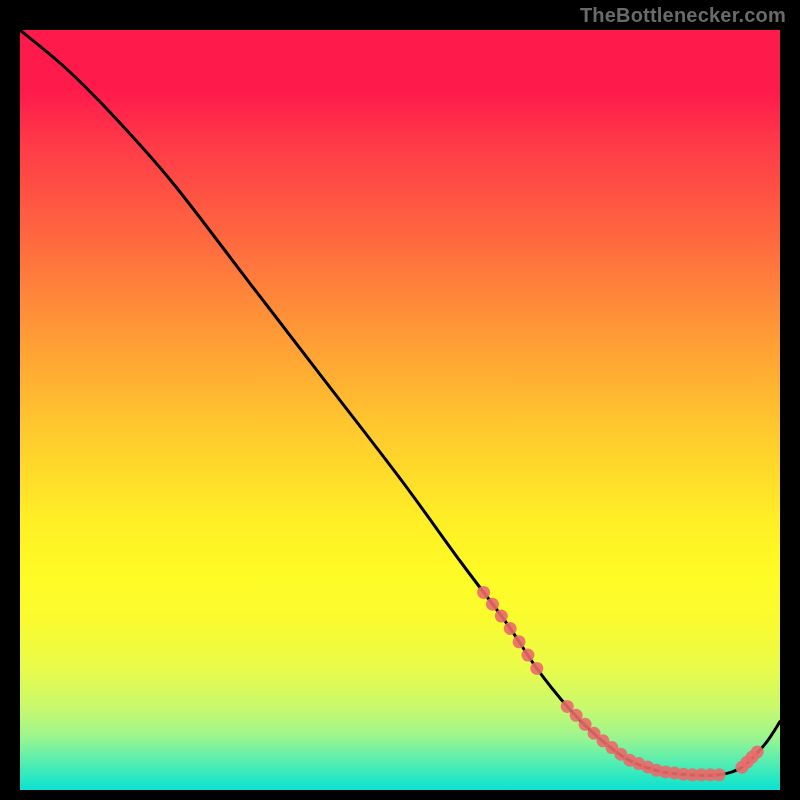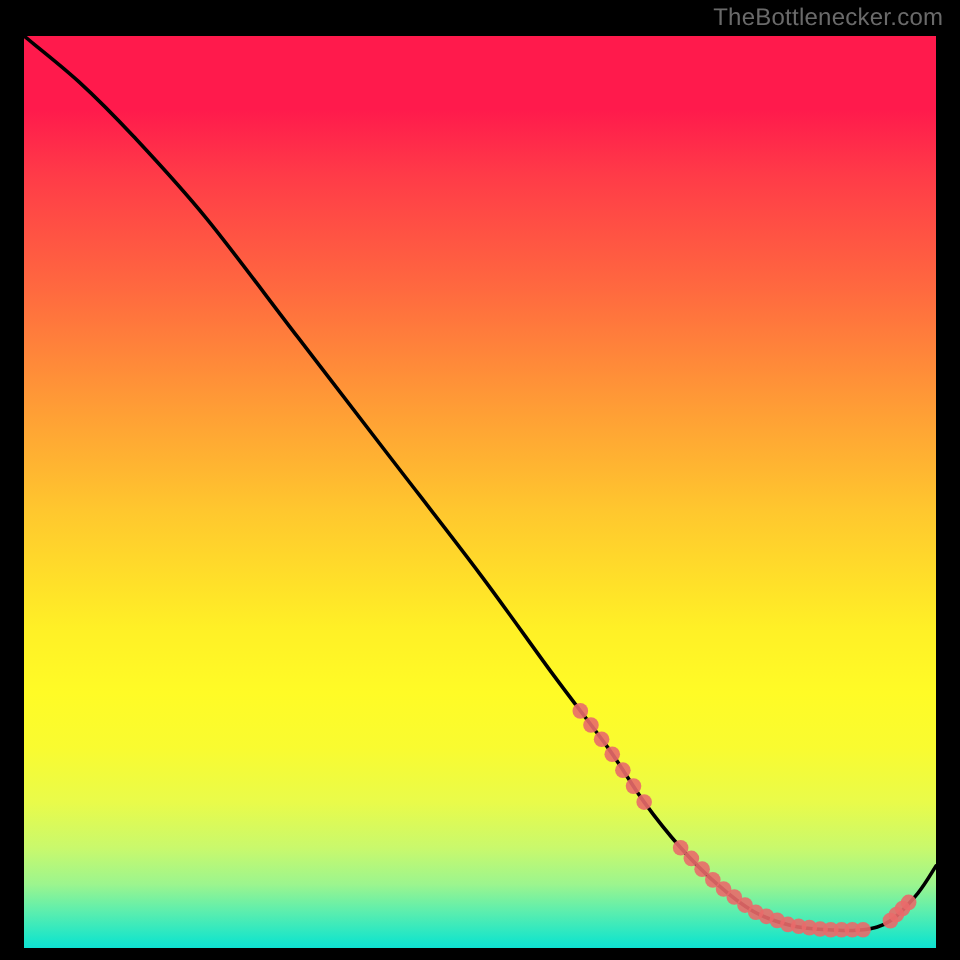--- a/index.html
+++ b/index.html
@@ -10,21 +10,21 @@
     height: 800px;
     position: relative;
     font-family: Arial, sans-serif;
   }
   .attribution {
     position: absolute;
     top: 4px;
     right: 14px;
     color: #6a6a6a;
     font-size: 20px;
-    font-weight: 400;
+    font-weight: 700;
     letter-spacing: 0.2px;
   }
   .plot-area {
     position: absolute;
     left: 20px;
     top: 30px;
     width: 760px;
     height: 760px;
     background: linear-gradient(to bottom,
       #ff1a4c 0%,

